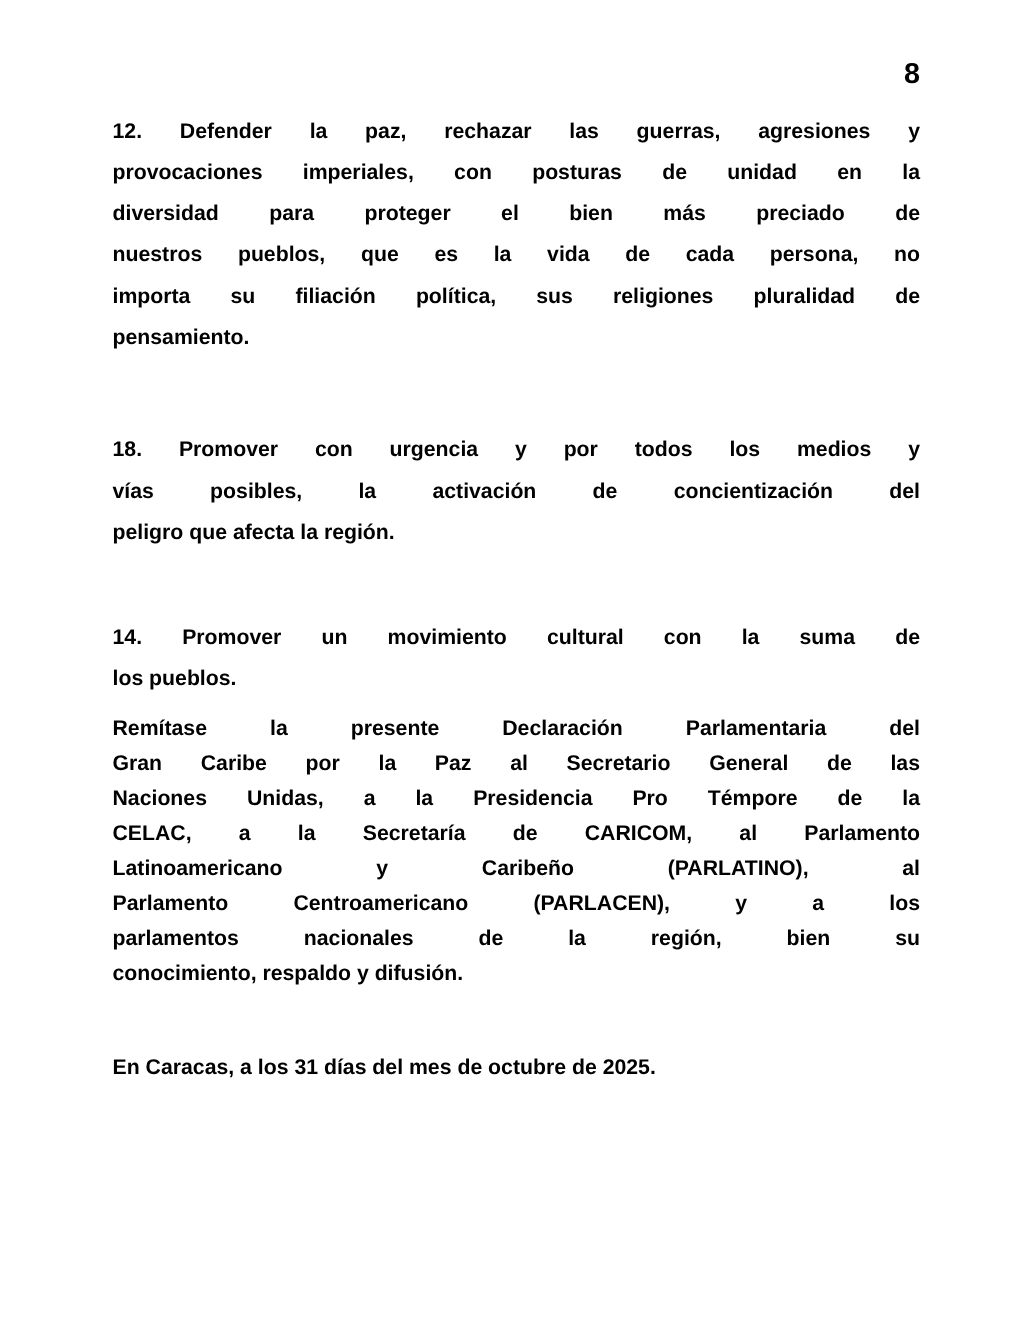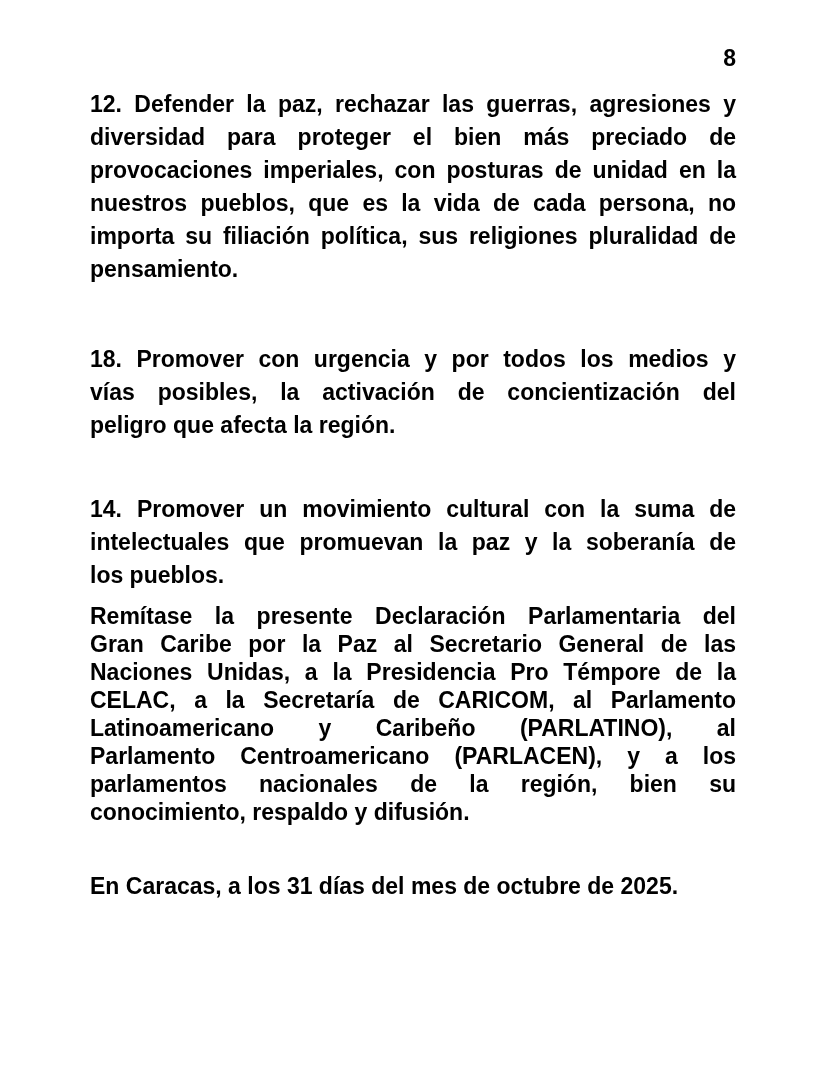--- a/index.html
+++ b/index.html
@@ -23,21 +23,21 @@
     top: 0;
     width: 646px;
   }
   .page-number {
     margin-top: 42px;
     font-size: 23px;
     line-height: 33px;
     text-align: right;
   }
   .para {
-    font-size: 23px;
+    font-size: 17px;
     line-height: 33px;
   }
   .para-12 { margin-top: 13px; }
   .para-13 { margin-top: 57px; }
   .para-14 { margin-top: 51px; }
   .para-closing { margin-top: 10px; line-height: 28px; }
   .para-date { margin-top: 44px; }
   .line {
     text-align: justify;
     text-align-last: justify;
@@ -51,36 +51,35 @@
 </head>
 <body>
 
 <div class="page">
   <div class="content">
 
     <div class="page-number">8</div>
 
     <div class="para para-12">
       <div class="line">12. Defender la paz, rechazar las guerras, agresiones y</div>
+      <div class="line">provocaciones imperiales, con posturas de unidad en la</div>
       <div class="line">diversidad para proteger el bien más preciado de</div>
-      <div class="line">provocaciones imperiales, con posturas de unidad en la</div>
       <div class="line">nuestros pueblos, que es la vida de cada persona, no</div>
       <div class="line">importa su filiación política, sus religiones pluralidad de</div>
       <div class="line last">pensamiento.</div>
     </div>
 
     <div class="para para-13">
       <div class="line">18. Promover con urgencia y por todos los medios y</div>
       <div class="line">vías posibles, la activación de concientización del</div>
       <div class="line last">peligro que afecta la región.</div>
     </div>
 
     <div class="para para-14">
       <div class="line">14. Promover un movimiento cultural con la suma de</div>
-      <div class="line">intelectuales que promuevan la paz y la soberanía de</div>
       <div class="line last">los pueblos.</div>
     </div>
 
     <div class="para para-closing">
       <div class="line">Remítase la presente Declaración Parlamentaria del</div>
       <div class="line">Gran Caribe por la Paz al Secretario General de las</div>
       <div class="line">Naciones Unidas, a la Presidencia Pro Témpore de la</div>
       <div class="line">CELAC, a la Secretaría de CARICOM, al Parlamento</div>
       <div class="line">Latinoamericano y Caribeño (PARLATINO), al</div>
       <div class="line">Parlamento Centroamericano (PARLACEN), y a los</div>

